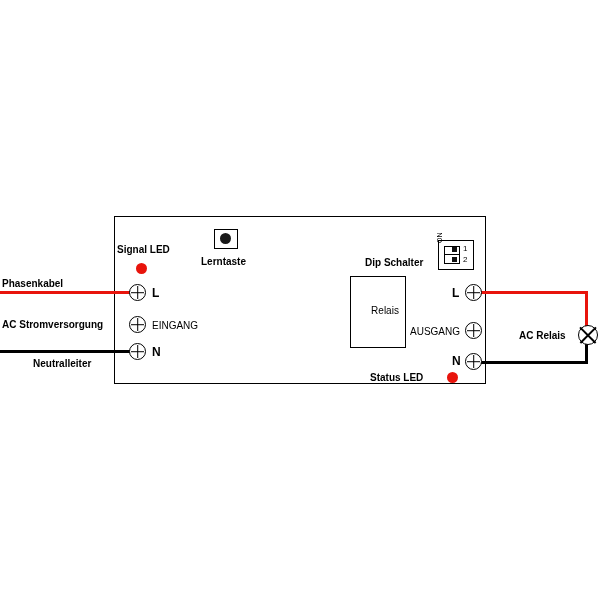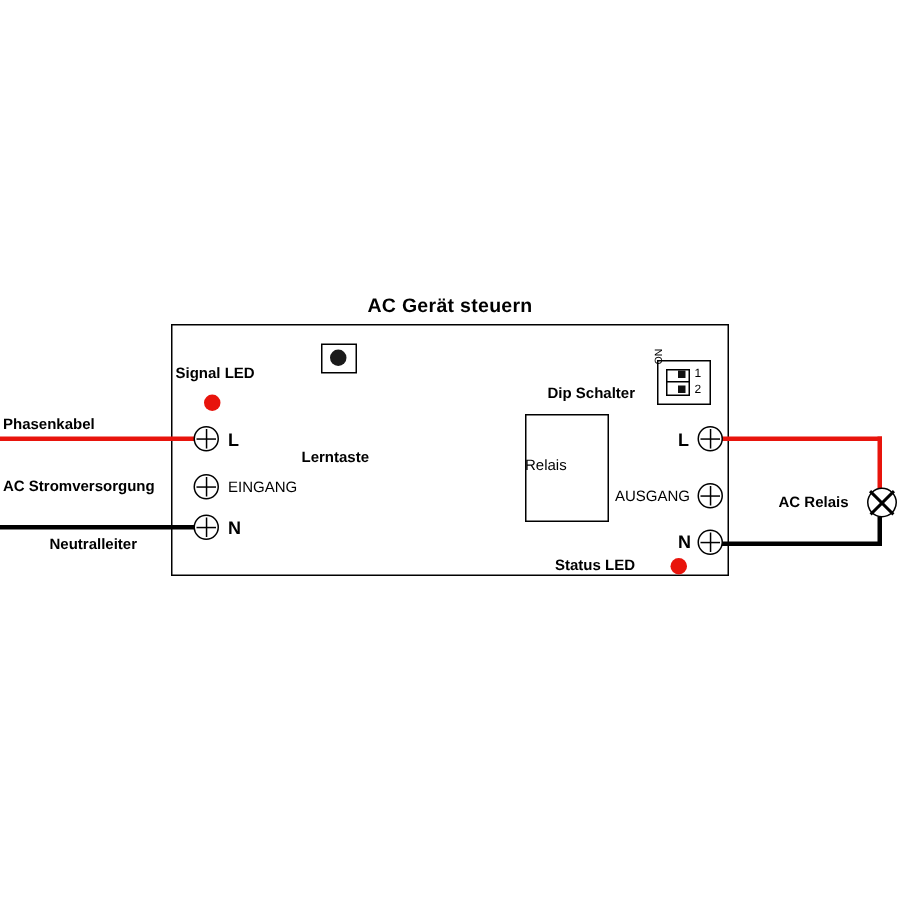--- a/index.html
+++ b/index.html
@@ -108,20 +108,21 @@
     width: 56px;
     height: 72px;
     border: 1.4px solid #000;
     background: #ffffff;
     box-sizing: border-box;
   }
   #relay-label {
     left: 350px;
     top: 305px;
     width: 70px;
+    text-align: center;
     font-size: 10px;
   }
 
   
   #dip-outer {
     left: 438px;
     top: 240px;
     width: 36px;
     height: 30px;
     border: 1.4px solid #000;
@@ -186,21 +187,20 @@
   
   .lbl { font-size: 10px; white-space: nowrap; }
   .lbl-bold { font-weight: bold; }
   .lbl-term { font-size: 12px; font-weight: bold; }
 </style>
 </head>
 <body>
 
 <div id="stage">
 
-  <div class="abs" id="title">AC Gerät steuern</div>
 
   <div class="abs" id="device-box"></div>
 
   <div class="abs wire wire-red" style="left:0px; top:291px; width:134px; height:3px;"></div>
 
   <div class="abs wire wire-black" style="left:0px; top:350px; width:134px; height:3px;"></div>
 
   <div class="abs wire wire-red" style="left:479px; top:291px; width:109px; height:3px;"></div>
   <div class="abs wire wire-red" style="left:585px; top:291px; width:3px; height:36px;"></div>
 
@@ -224,21 +224,21 @@
 
   <div class="abs lbl lbl-term" style="left:452px; top:354px;">N</div>
   <div class="abs terminal" style="left:465px; top:353px;"></div>
 
   <div class="abs lbl lbl-bold" style="left:117px; top:244px;">Signal LED</div>
   <div class="abs led" style="left:136px; top:263px;"></div>
 
   <div class="abs" id="learn-button" style="left:214px; top:229px;">
     <div class="abs" id="learn-button-dot"></div>
   </div>
-  <div class="abs lbl lbl-bold" style="left:201px; top:256px;margin-top:44px;">Lerntaste</div>
+  <div class="abs lbl lbl-bold" style="left:201px; top:256px;">Lerntaste</div>
 
   <div class="abs" id="relay-box"></div>
   <div class="abs" id="relay-label">Relais</div>
 
   <div class="abs lbl lbl-bold" style="left:365px; top:257px;">Dip Schalter</div>
   <div class="abs" id="dip-outer"></div>
   <div class="abs" id="dip-inner"></div>
   <div class="abs" id="dip-mid"></div>
   <div class="abs dip-sw" style="left:452px; top:247px;"></div>
   <div class="abs dip-sw" style="left:452px; top:257px;"></div>

